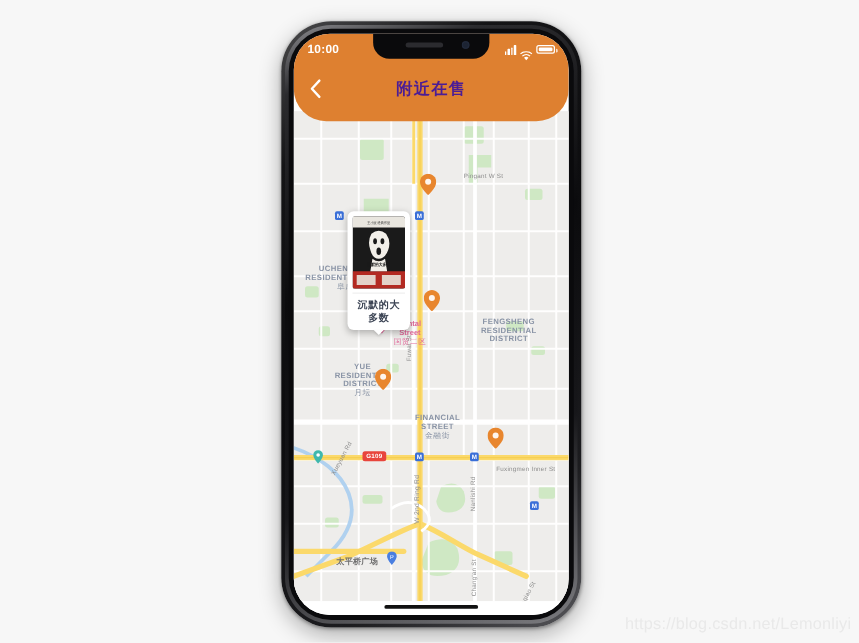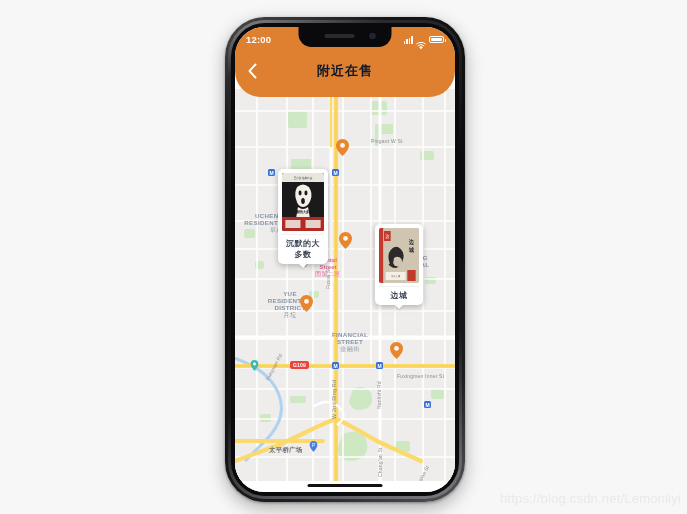--- a/index.html
+++ b/index.html
@@ -94,21 +94,21 @@
   .navbar {
     position: absolute; left: 0; top: 26px; width: 220px; height: 36px;
     display: flex; align-items: center; z-index: 8;
   }
   .nav-back {
     width: 34px; height: 34px; display: flex; align-items: center; justify-content: center;
     cursor: pointer;
   }
   .nav-back svg { display: block; }
   .nav-title {
-    flex: 1; text-align: center; color: #0f172a;
+    flex: 1; text-align: center; color: #4c1d95;
     font-size: 13px; font-weight: bold; letter-spacing: 1px;
     margin-right: 34px;
   }
 
   
   .map {
     position: absolute; left: 0; top: 62px; width: 220px; height: 392px;
     background: #eeedeb; overflow: hidden;
   }
   .map svg { position: absolute; left: 0; top: 0; }
@@ -382,45 +382,25 @@
               <path d="M19 34 q6 4 12 0 l2 10 h-16 z" fill="#f2efe9"></path>
               <text x="25" y="40" font-size="3.6" fill="#1a1a1a" text-anchor="middle" font-family="Liberation Sans" font-weight="bold">沉默的大多数</text>
               <rect x="4" y="47" width="18" height="8" fill="#e8e4dc" opacity=".9"></rect>
               <rect x="28" y="47" width="18" height="8" fill="#e8e4dc" opacity=".9"></rect>
             </svg>
           </div>
           <div class="card-label">沉默的大多数</div>
           <div class="card-tail"></div>
         </div>
 
-        <div class="card" style="left:140px; top:135px; width:48px;">
-          <div class="card-img" style="height:55px;">
-            <svg viewBox="0 0 48 55" preserveAspectRatio="none">
-              <rect x="0" y="0" width="48" height="55" fill="#cfc5b0"></rect>
-              <rect x="0" y="0" width="5" height="55" fill="#c23a2c"></rect>
-              <rect x="6" y="3" width="8" height="10" fill="#c23a2c"></rect>
-              <text x="10" y="10.5" font-size="5" fill="#fff" text-anchor="middle" font-family="Liberation Sans">边</text>
-              <text x="39" y="16" font-size="6" fill="#2b2b2b" text-anchor="middle" font-family="Liberation Sans" font-weight="bold">边</text>
-              <text x="39" y="24" font-size="6" fill="#2b2b2b" text-anchor="middle" font-family="Liberation Sans" font-weight="bold">城</text>
-              <path d="M14 22 q6 -6 12 -1 q5 4 3 10 q-2 7 -8 8 q-7 1 -9 -6 q-2 -7 2 -11 z" fill="#2a2a2a"></path>
-              <path d="M18 30 q5 -3 9 1 q2 5 -2 7 q-6 2 -8 -3 z" fill="#cfc5b0"></path>
-              <path d="M12 36 q4 4 10 3" stroke="#1d1d1d" stroke-width="1.2" fill="none"></path>
-              <rect x="8" y="44" width="24" height="8" fill="#f4f0e7"></rect>
-              <text x="20" y="49.3" font-size="2.6" fill="#7a5b50" text-anchor="middle" font-family="Liberation Sans">沈从文 著</text>
-              <rect x="34" y="42" width="10" height="11" fill="#c23a2c"></rect>
-            </svg>
-          </div>
-          <div class="card-label">边城</div>
-          <div class="card-tail"></div>
-        </div>
       </div>
 
       <div class="header-wrap">
         <div class="statusbar">
-          <div class="status-time">12:00</div>
+          <div class="status-time">10:00</div>
           <div class="status-right">
             <span class="sig">
                 <i></i>
                 <i></i>
                 <i></i>
                 <i></i>
               </span>
             <span class="wifi">
               <svg width="10" height="8" viewBox="0 0 10 8">
                 <path d="M5 7.2 L3.2 5.2 a2.6 2.6 0 0 1 3.6 0 Z" fill="#fff"></path>

